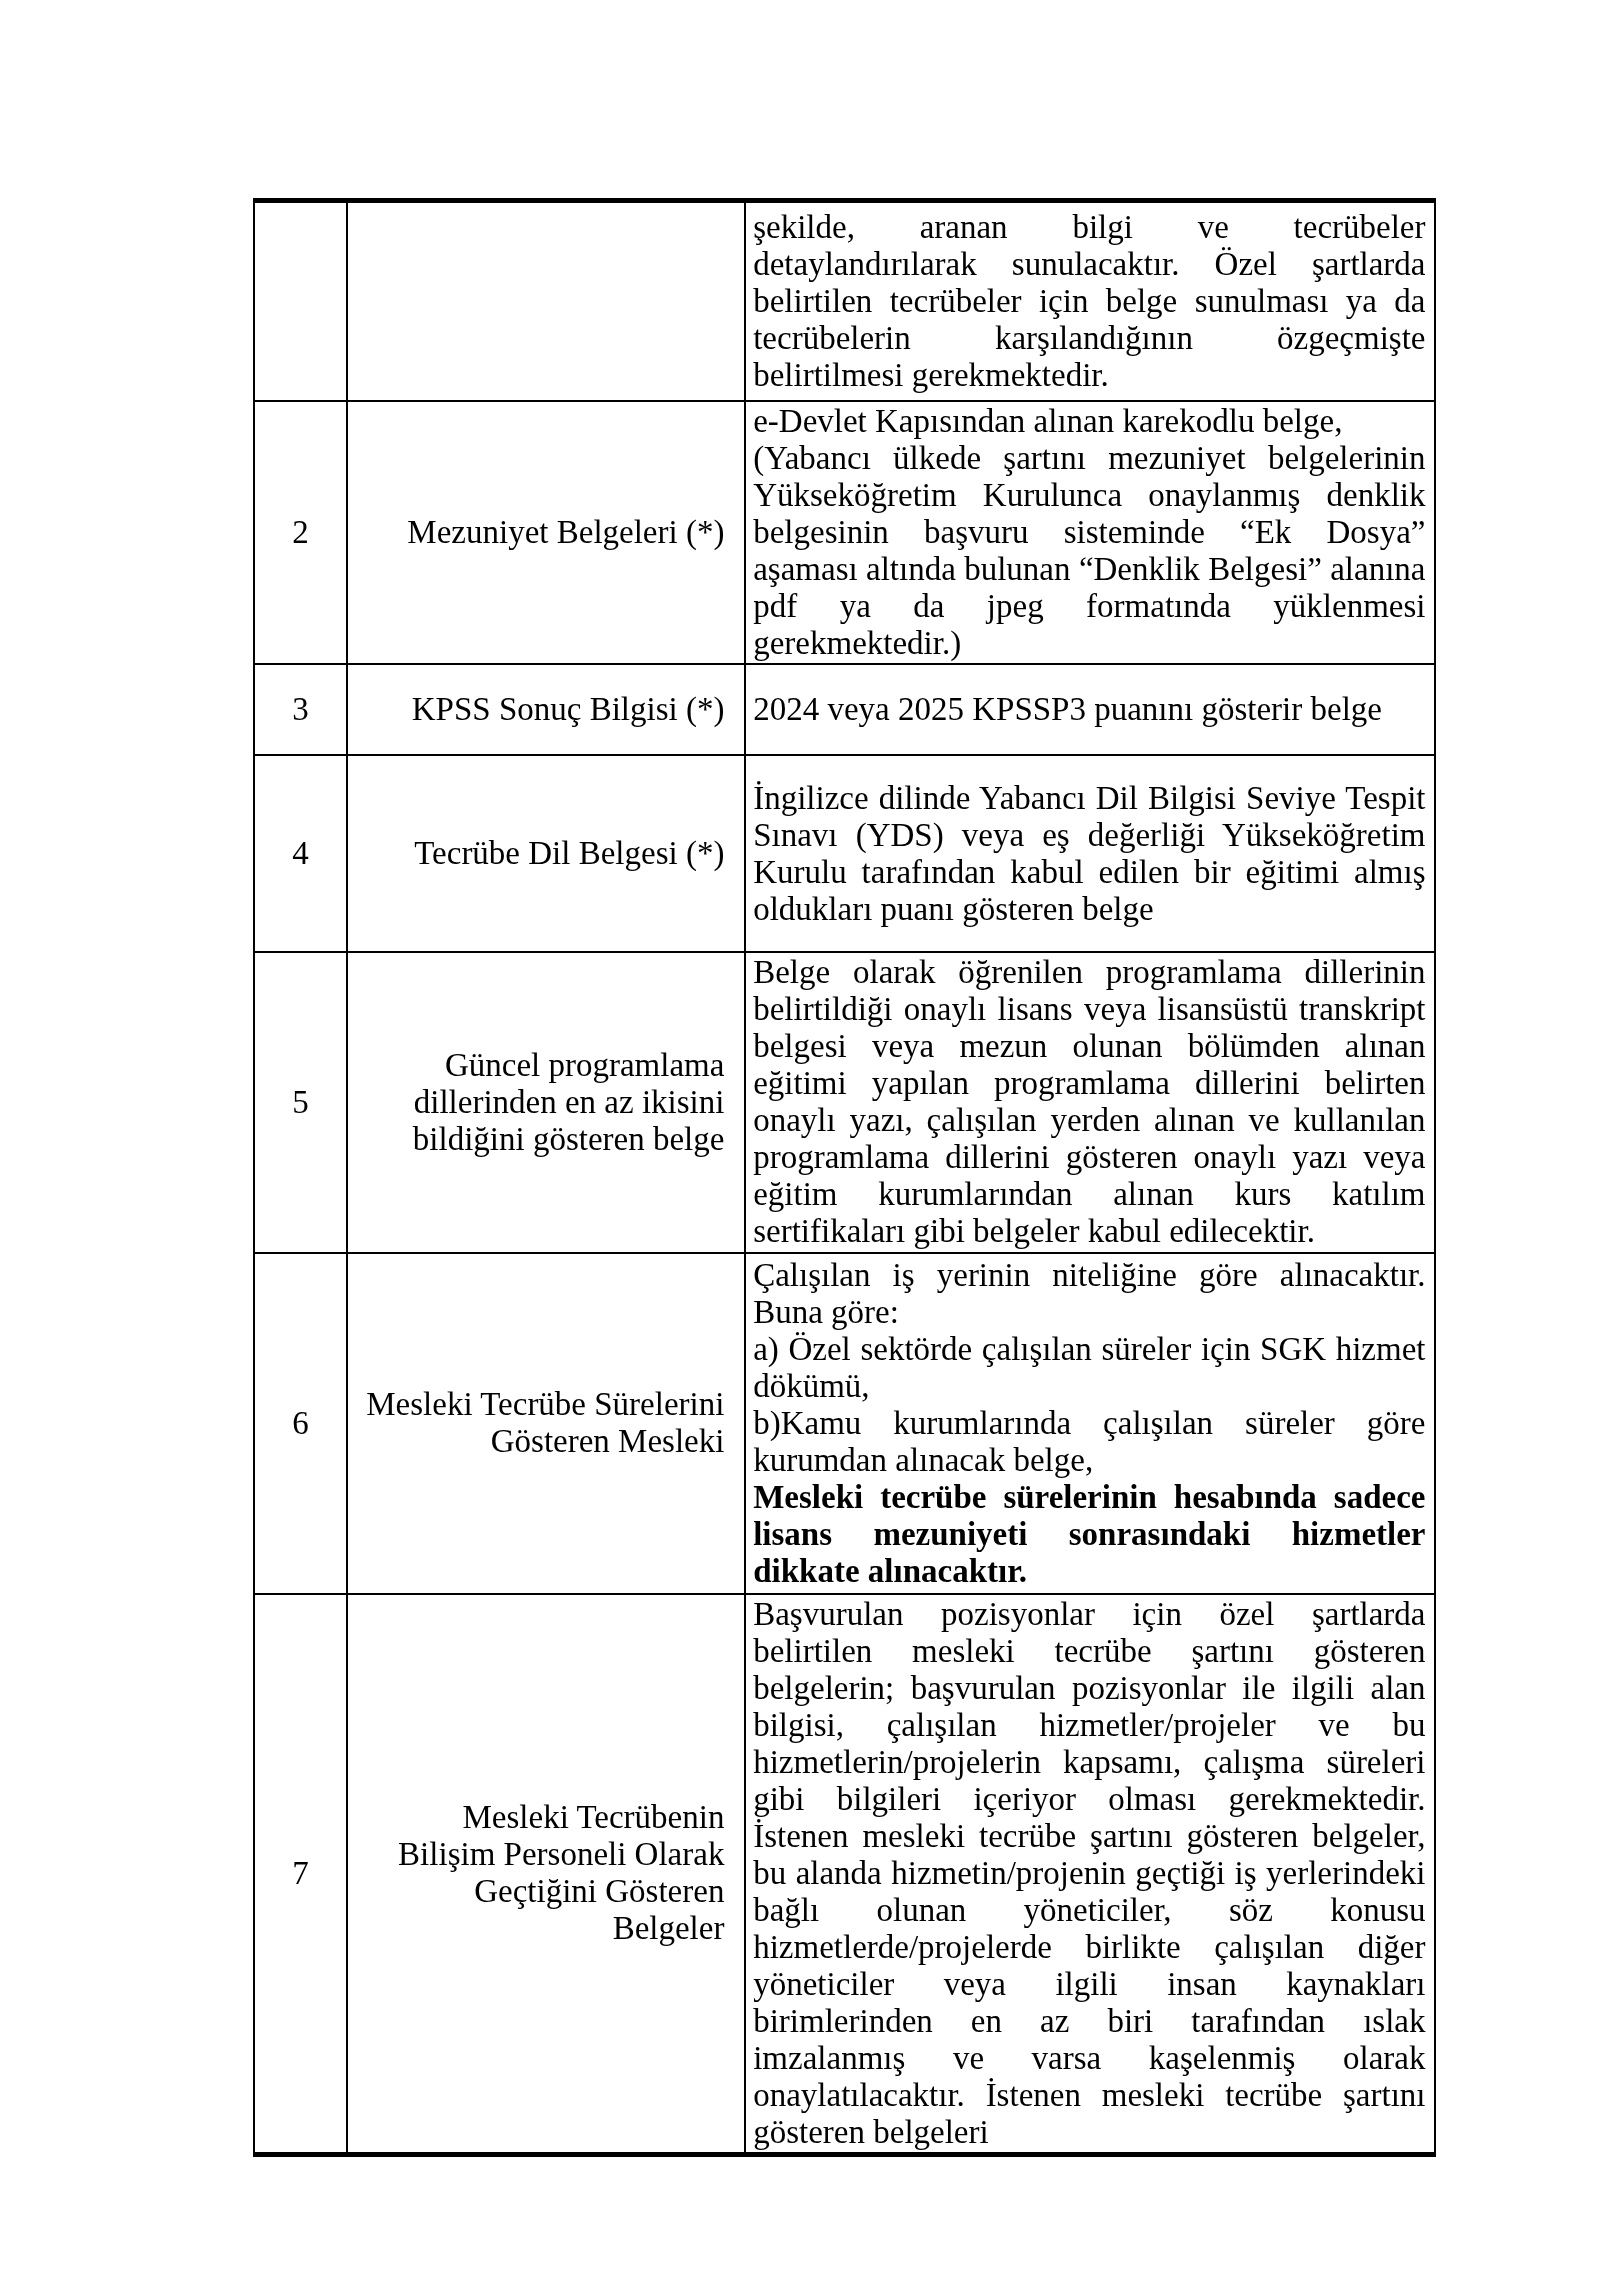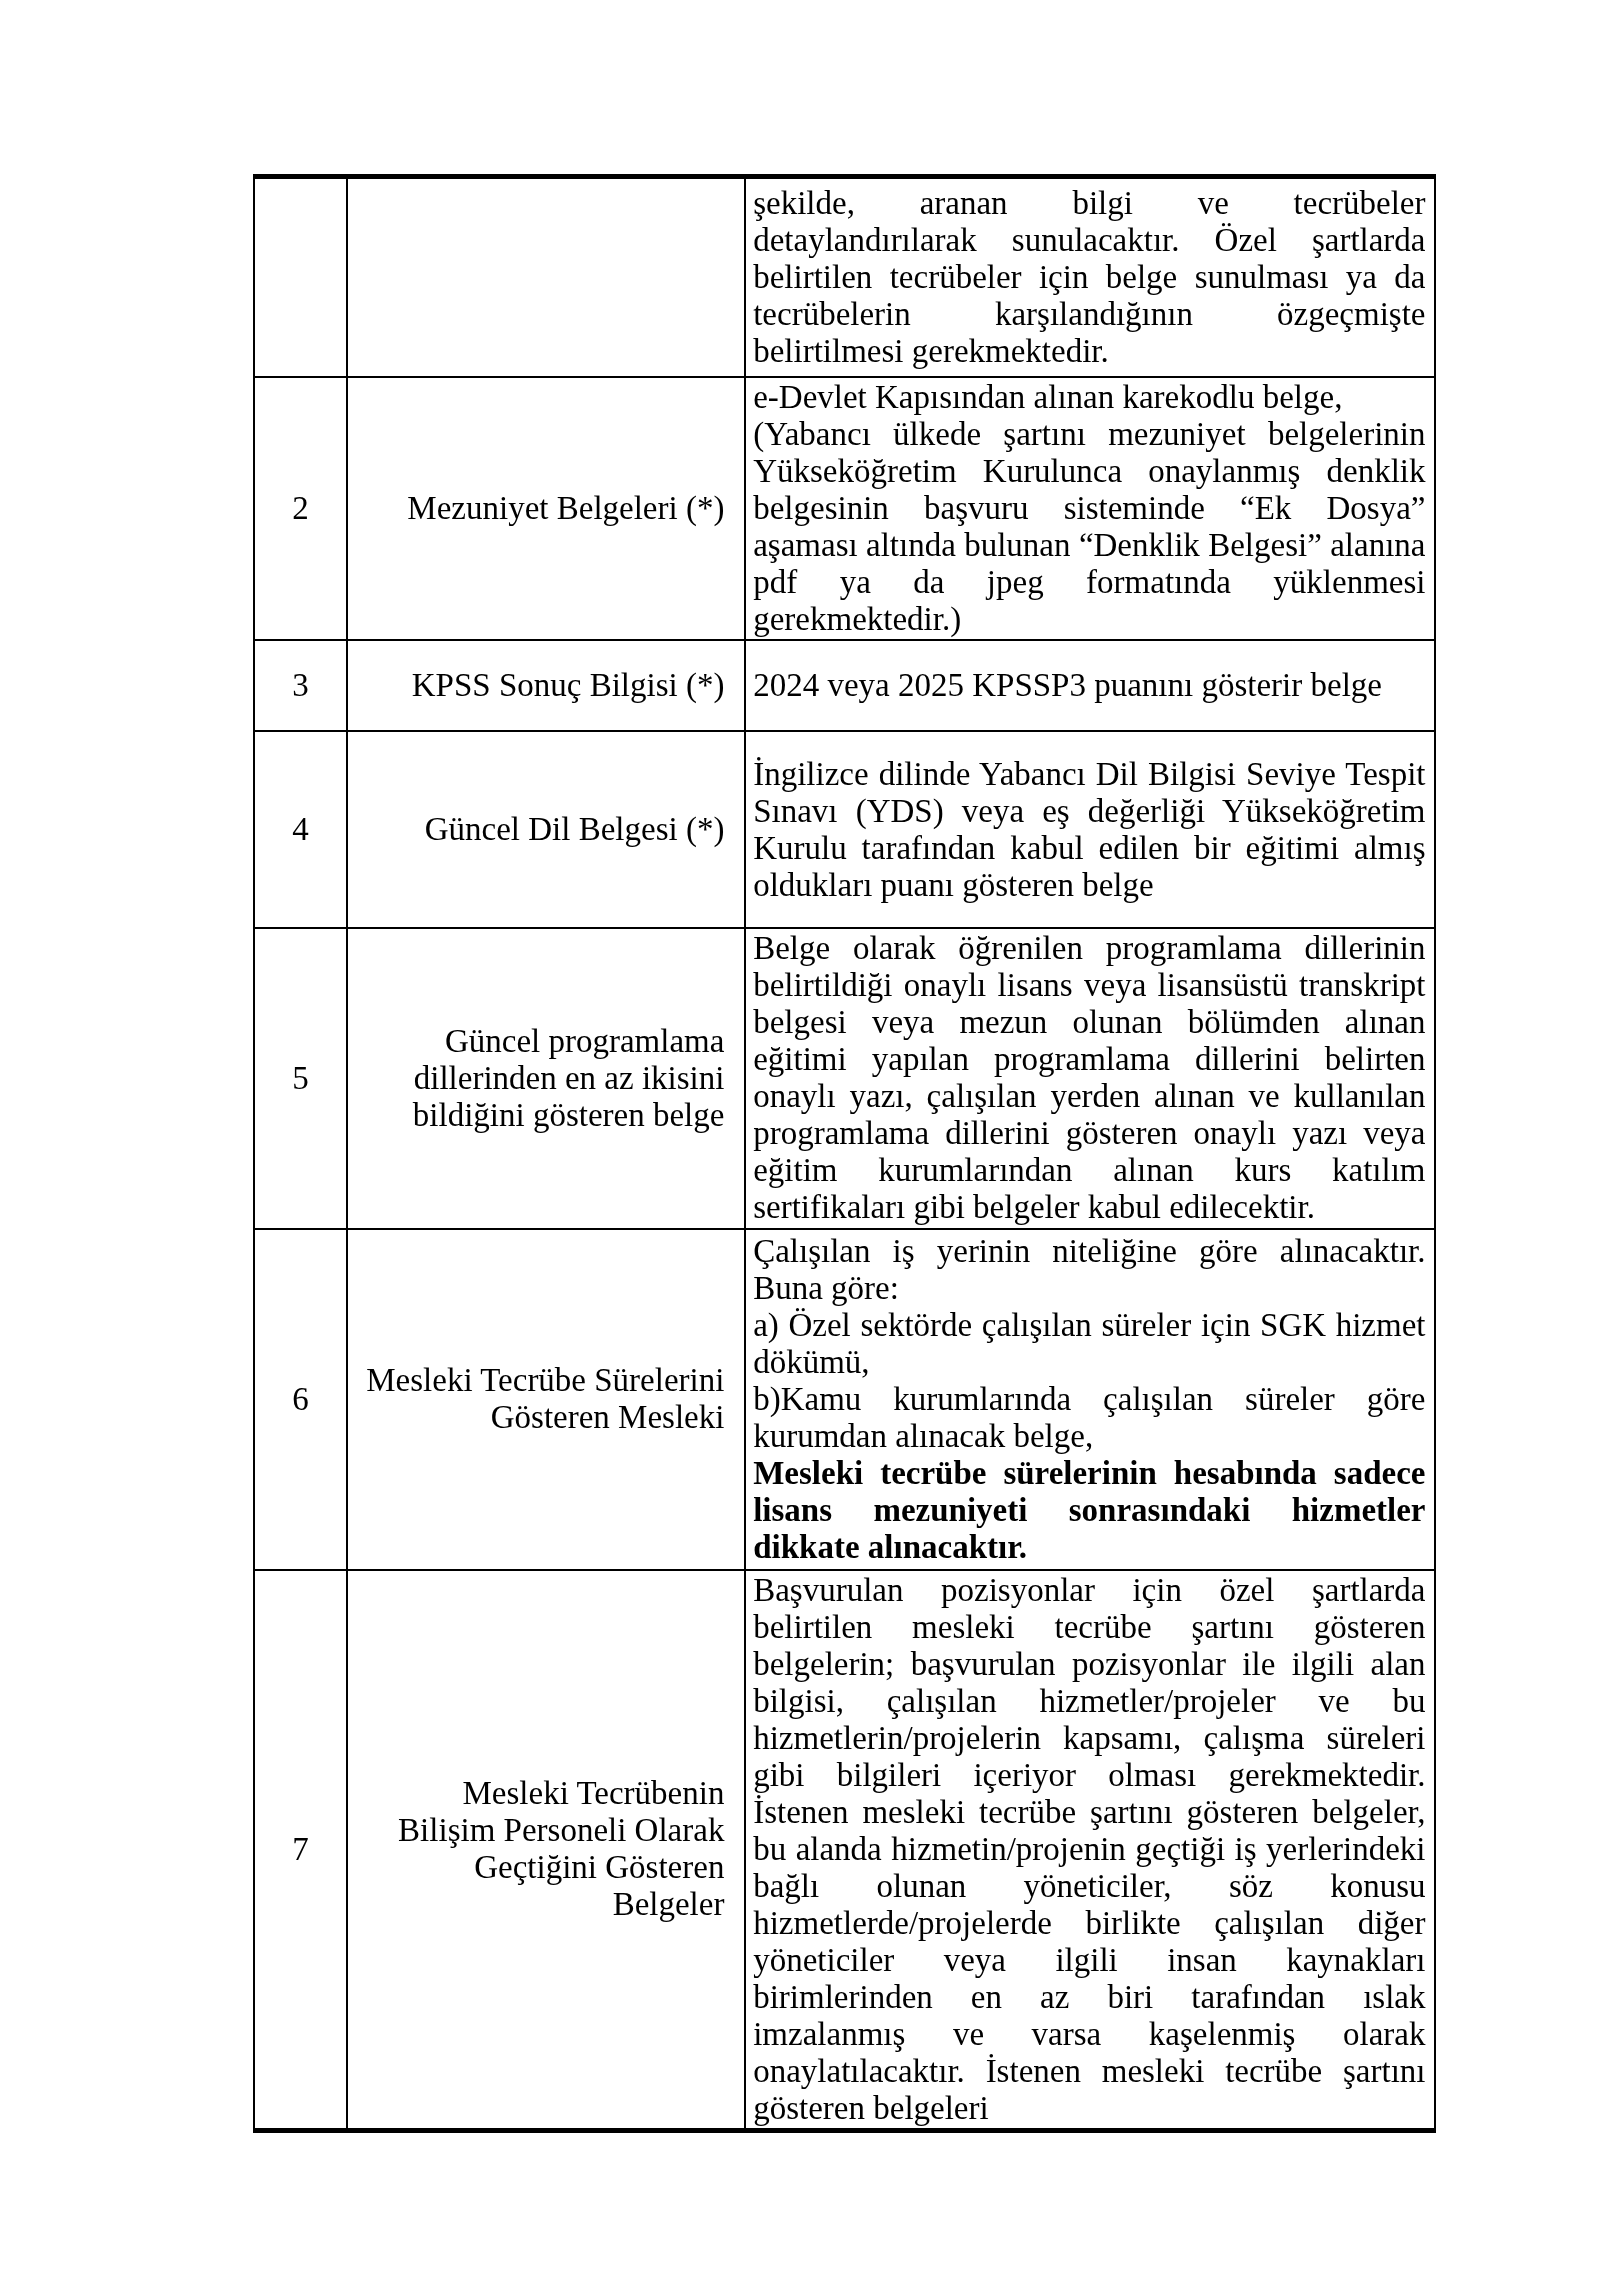--- a/index.html
+++ b/index.html
@@ -12,21 +12,21 @@
     width: 1623px;
     height: 2295px;
     background: #ffffff;
     overflow: hidden;
     font-family: "Liberation Serif", "DejaVu Serif", serif;
     color: #000000;
   }
   table.doc-table {
     position: absolute;
     left: 253px;
-    top: 174px;
+    top: 198px;
     width: 1180px;
     table-layout: fixed;
     border-collapse: collapse;
     border-top: 5.9px solid #000;
     border-bottom: 5.9px solid #000;
     border-left: 2.6px solid #000;
     border-right: 2.6px solid #000;
   }
   table.doc-table td {
     border: 2.6px solid #000;
@@ -91,21 +91,21 @@
         </tr>
         <tr>
           <td class="cell-no">3</td>
           <td class="cell-doc">KPSS Sonuç Bilgisi (*)</td>
           <td class="cell-desc">
             <p class="para">2024 veya 2025 KPSSP3 puanını gösterir belge</p>
           </td>
         </tr>
         <tr>
           <td class="cell-no">4</td>
-          <td class="cell-doc">Güncel Dil Belgesi (*)</td>
+          <td class="cell-doc">Tecrübe Dil Belgesi (*)</td>
           <td class="cell-desc">
             <p class="para">İngilizce dilinde Yabancı Dil Bilgisi Seviye Tespit Sınavı (YDS) veya eş değerliği Yükseköğretim Kurulu tarafından kabul edilen bir eğitimi almış oldukları puanı gösteren belge</p>
           </td>
         </tr>
         <tr>
           <td class="cell-no">5</td>
           <td class="cell-doc">Güncel programlama dillerinden en az ikisini bildiğini gösteren belge</td>
           <td class="cell-desc">
             <p class="para">Belge olarak öğrenilen programlama dillerinin belirtildiği onaylı lisans veya lisansüstü transkript belgesi veya mezun olunan bölümden alınan eğitimi yapılan programlama dillerini belirten onaylı yazı, çalışılan yerden alınan ve kullanılan programlama dillerini gösteren onaylı yazı veya eğitim kurumlarından alınan kurs katılım sertifikaları gibi belgeler kabul edilecektir.</p>
           </td>

